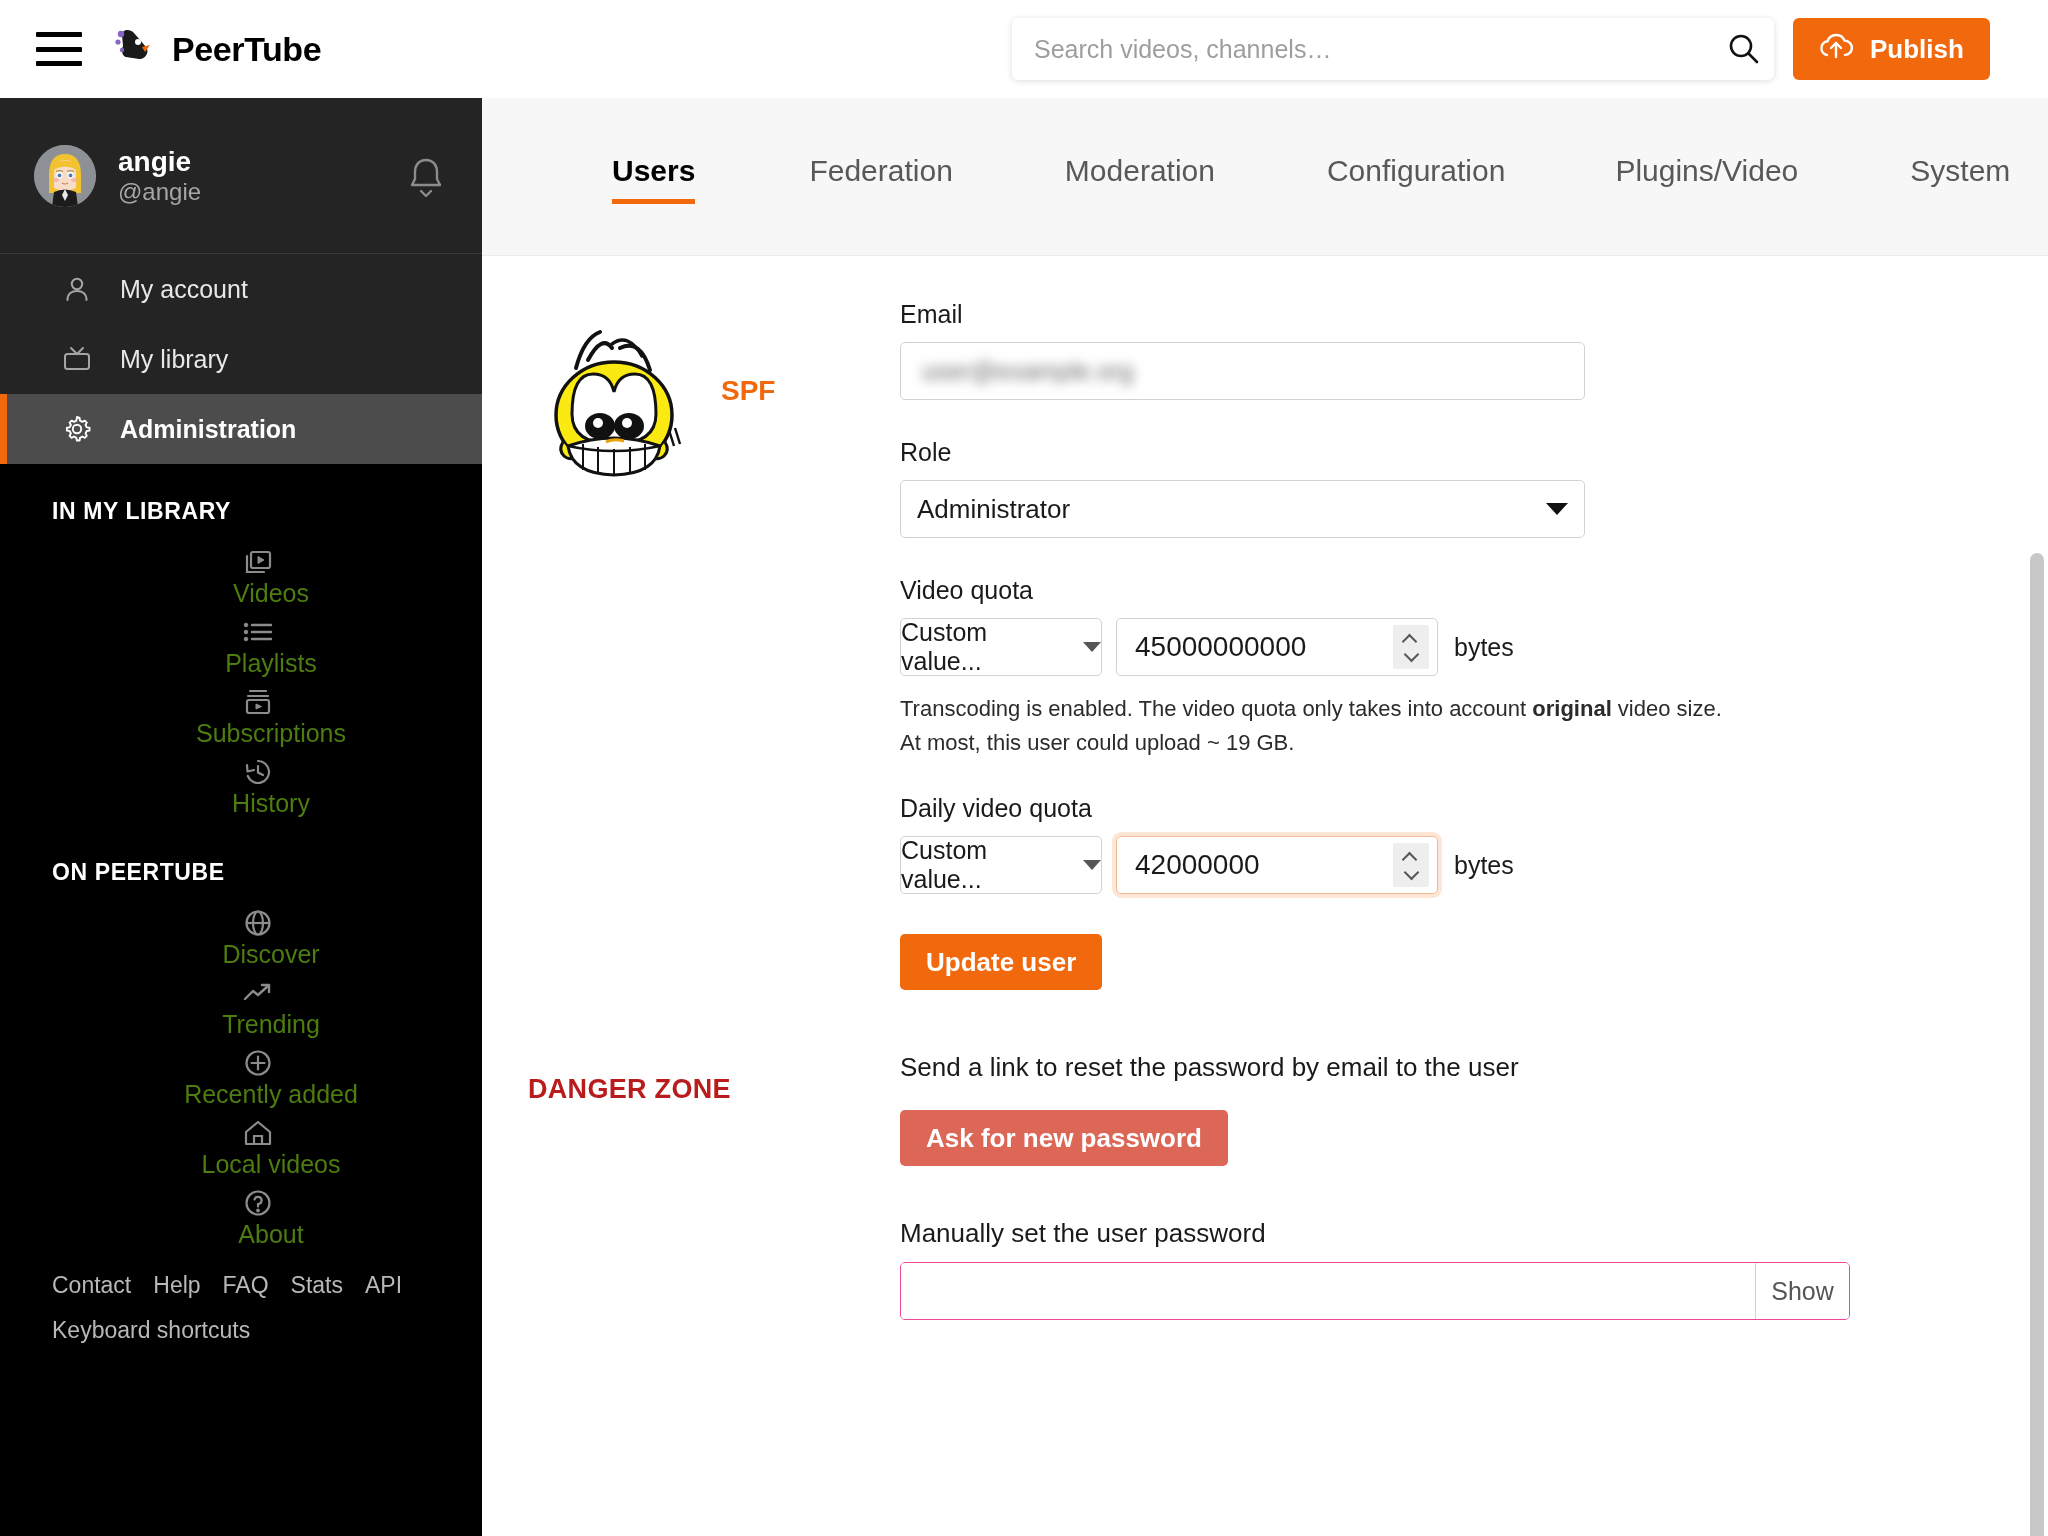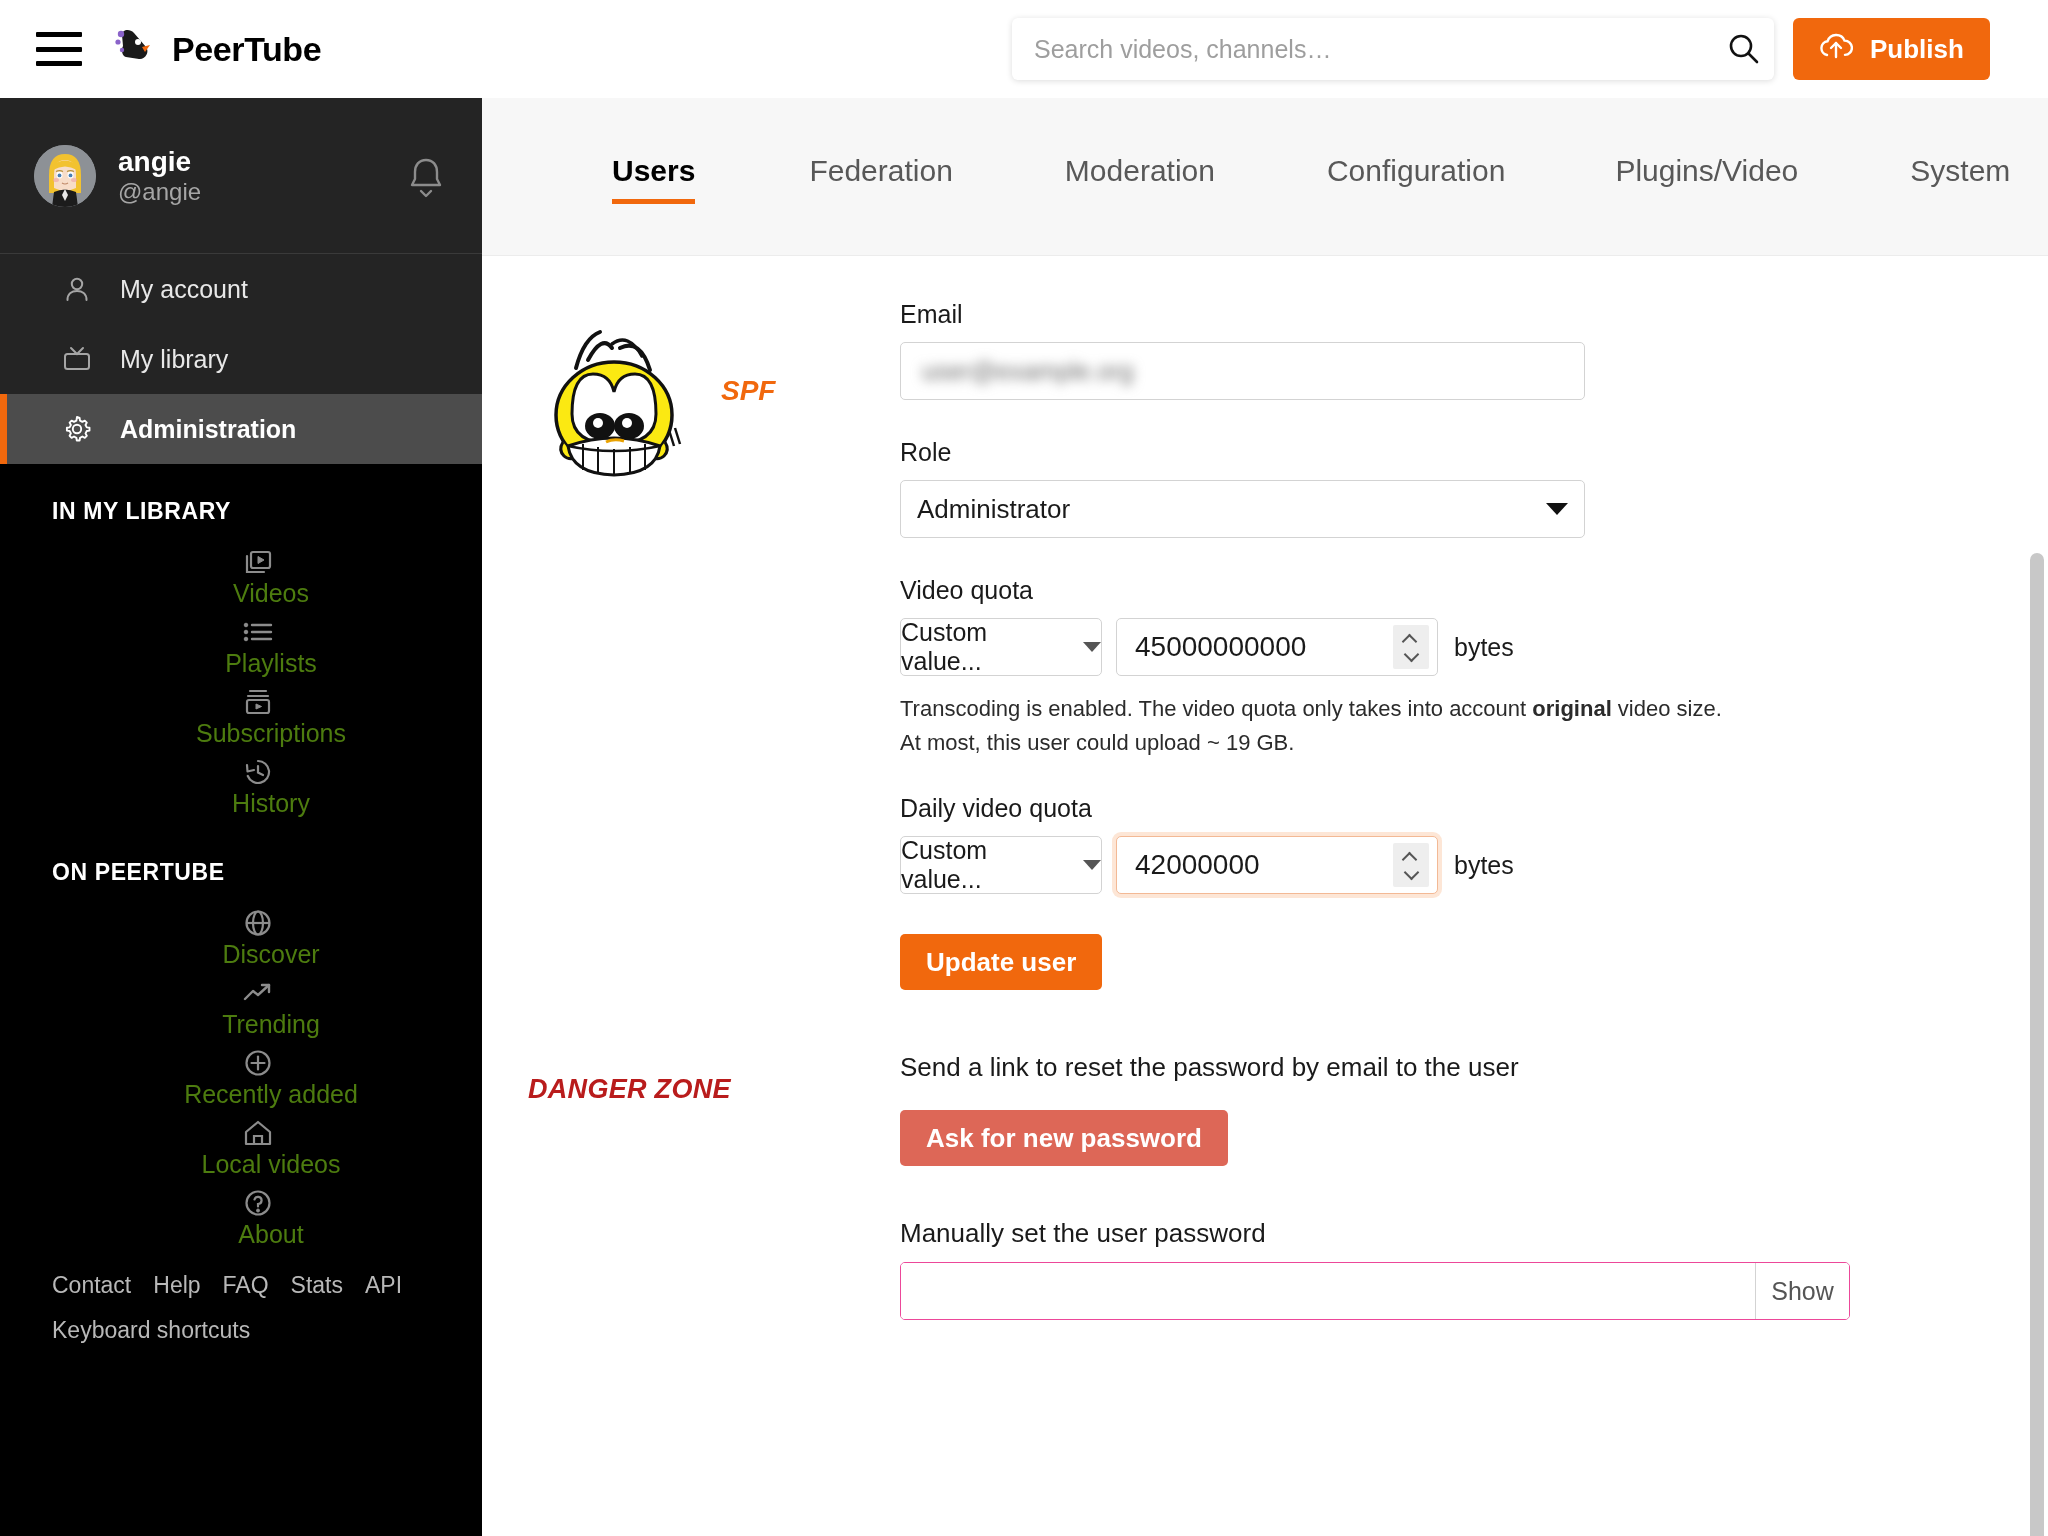--- a/index.html
+++ b/index.html
@@ -114,21 +114,21 @@
   }
   .tab.active { color: #000; font-weight: bold; }
   .tab.active::after {
     content: ""; position: absolute; left: 0; right: 0; bottom: 0;
     height: 5px; background: #F1680D;
   }
 
   .content { padding: 0; position: relative; height: calc(100% - 158px); }
 
   .form-row { display: flex; }
-  .left-col { width: 418px; flex: 0 0 418px; padding-left: 46px; font-style: italic; }
+  .left-col { width: 418px; flex: 0 0 418px; padding-left: 46px; }
   .right-col { flex: 1; padding-left: 0; }
 
   .user-avatar-big {
     width: 175px; height: 160px; position: relative; margin-top: 22px;
   }
   .spf-label { color: #F1680D; font-weight: bold; font-size: 28px; }
 
   .field-label { font-size: 25px; color: #1a1a1a; margin-bottom: 13px; }
   .txt-input {
     width: 685px; height: 58px;

